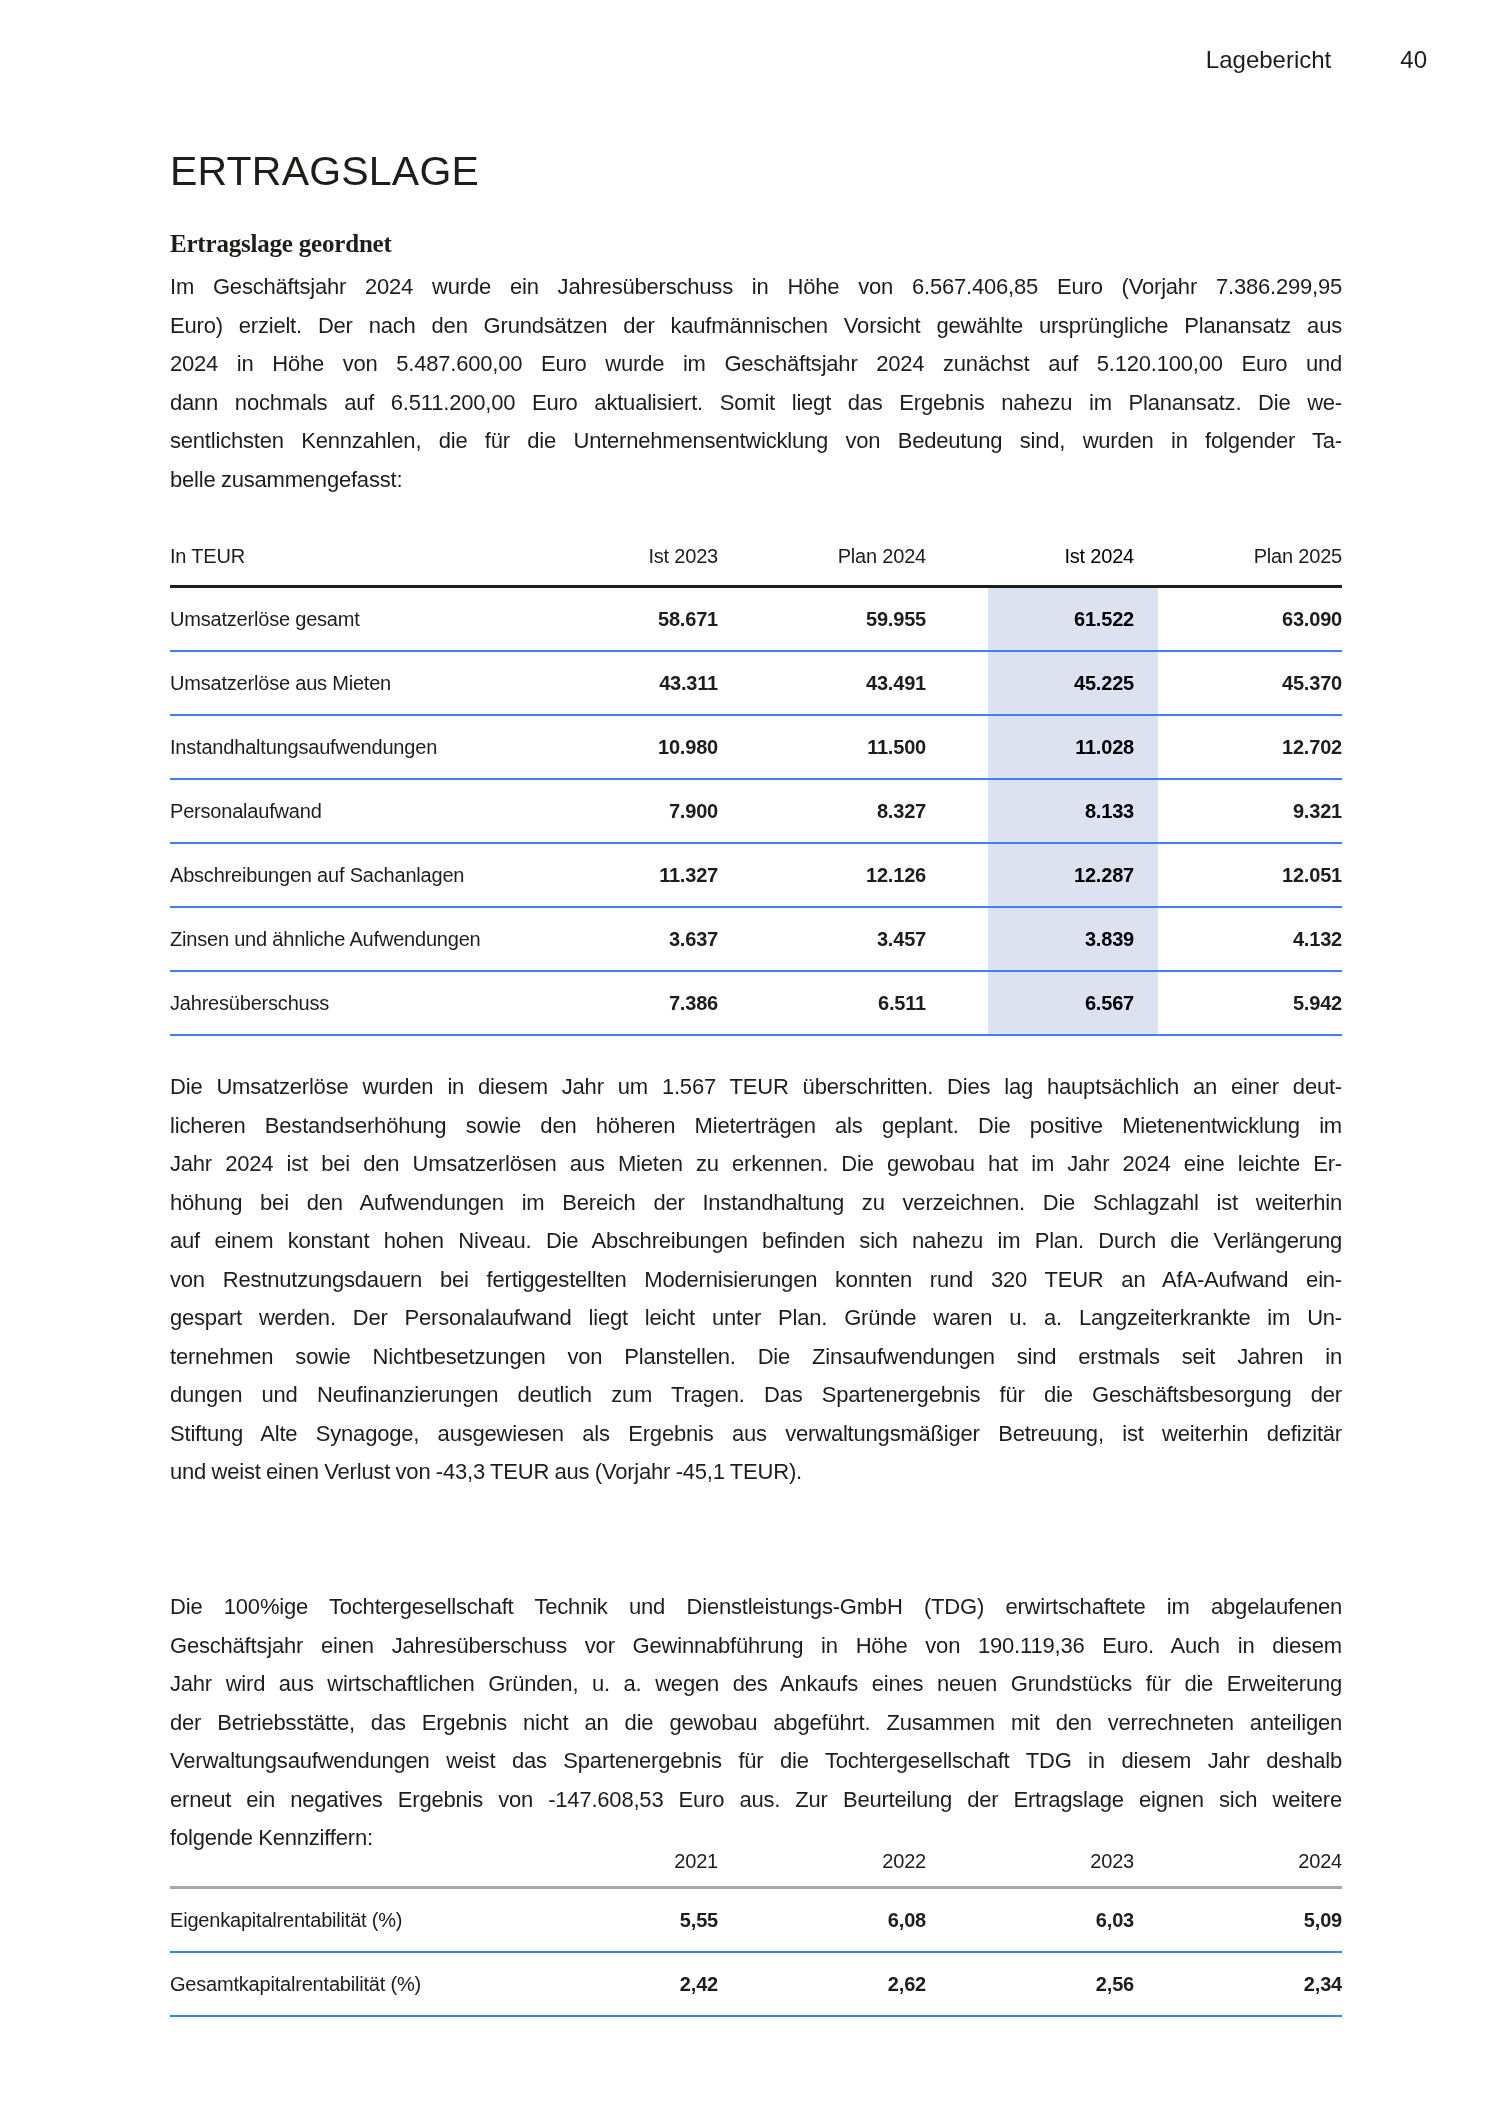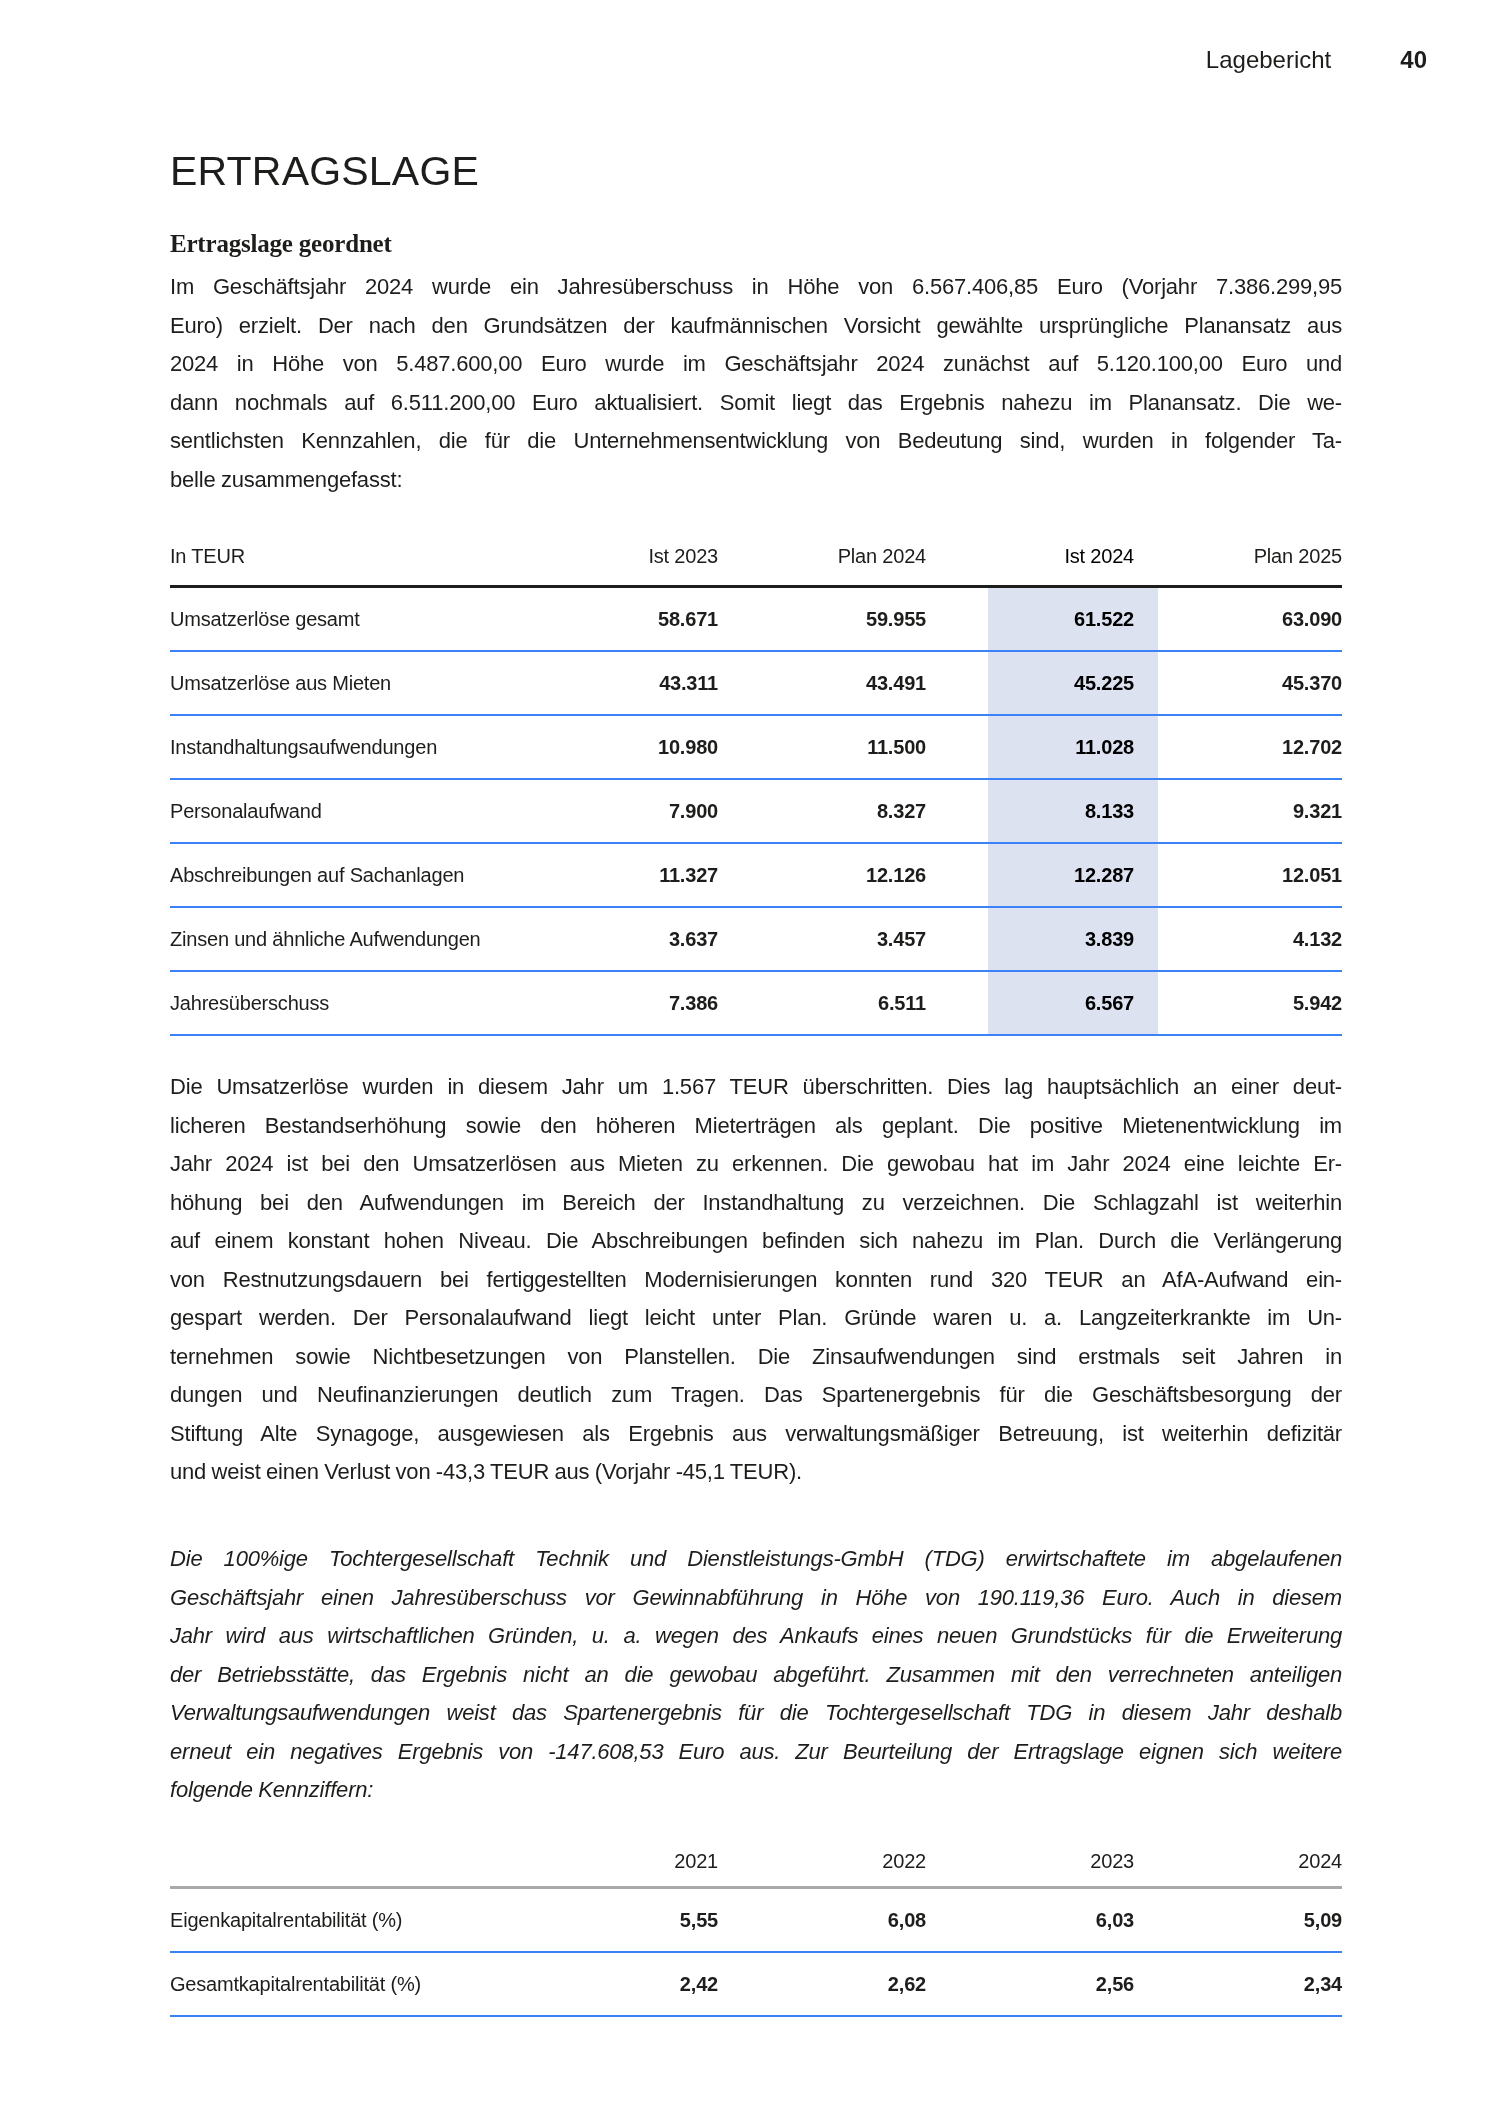--- a/index.html
+++ b/index.html
@@ -6,38 +6,38 @@
   .page {
     position:relative; width:1496px; height:2117px; background:#ffffff;
     color:#1d1d1b; font-family:"Liberation Sans", sans-serif; overflow:hidden;
   }
   .content { position:absolute; left:170px; top:0; width:1172px; }
 
   .page-header {
     position:absolute; top:46px; right:69px;
     display:flex; align-items:baseline; gap:69px; font-size:24px;
   }
-  .ph-number { font-weight:700; }
+  .ph-number { font-weight:400; }
 
   .title {
     position:absolute; top:148px; left:0; margin:0;
     font-size:41px; font-weight:400; letter-spacing:0.2px;
   }
   .subhead {
     position:absolute; top:230px; left:0; margin:0;
     font-size:25px; font-weight:700; letter-spacing:-0.2px;font-family:Liberation Serif, serif;
   }
 
   .para {
     position:absolute; left:0; width:1172px;
     font-size:22px; letter-spacing:-0.2px; word-spacing:-0.5px;
   }
   .p1 { top:268px; }
   .p2 { top:1068px; }
-  .p3 { top:1540px;font-style:italic; }
+  .p3 { top:1588px; }
   .jline {
     height:38.5px; line-height:38.5px;
     text-align:justify; text-align-last:justify;
     white-space:normal;
   }
   .jline.end { text-align-last:left; }
 
   .dtable { position:absolute; left:0; width:1172px; font-size:20px; letter-spacing:-0.2px; }
   .t1 { top:527px; }
   .t2 { top:1836px; }

